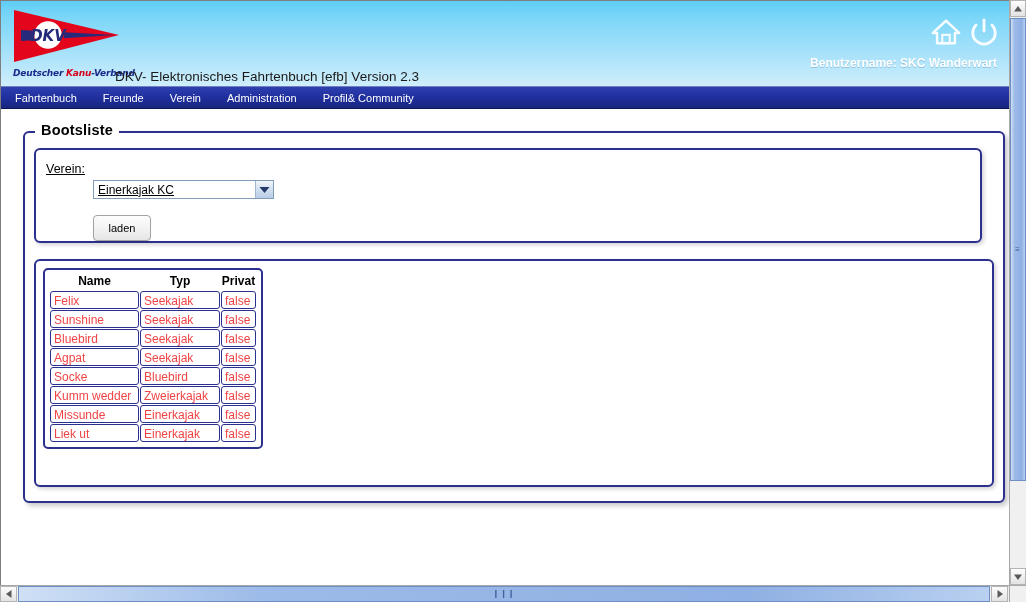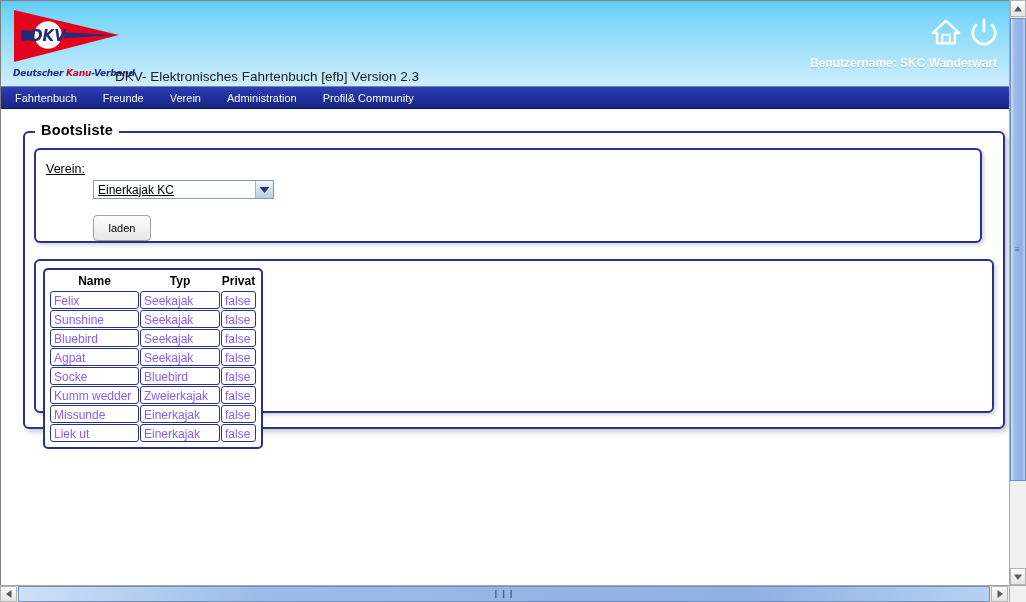--- a/index.html
+++ b/index.html
@@ -139,21 +139,21 @@
     box-sizing: border-box;
   }
   .box-form {
     margin: 3px 12px 0 0;
     padding: 12px 0 16px 10px;
     height: 95px;
   }
   .box-table {
     margin: 16px 0 0 0;
     padding: 7px 0 11px 7px;
-    height: 154px;
+    height: 228px;
   }
 
   .field-label {
     font-size: 12.5px;
     color: #000;
     margin-bottom: 4px;
     display: block;
   }
 
   
@@ -217,21 +217,21 @@
     color: #000;
     padding: 0 0 2px 0;
     text-align: center;
   }
   table.boats td { padding: 0; }
   .cell {
     border: 1px solid #2b2f8e;
     border-radius: 3px;
     background: #fff;
     font-size: 12px;
-    color: #8b5cf6;
+    color: #ef4444;
     height: 18px;
     line-height: 18px;
     padding: 0 3px;
     box-sizing: border-box;
     white-space: nowrap;
     overflow: hidden;
     cursor: text;
   }
   .c-name  { width: 89px; }
   .c-typ   { width: 80px; }

